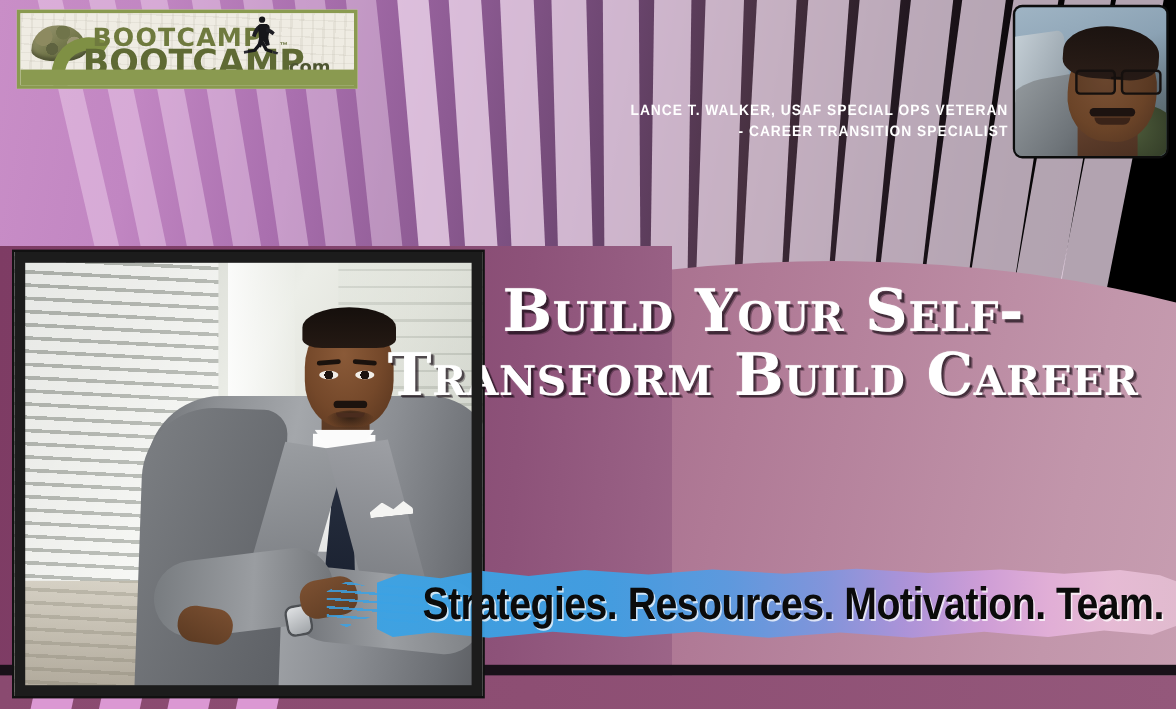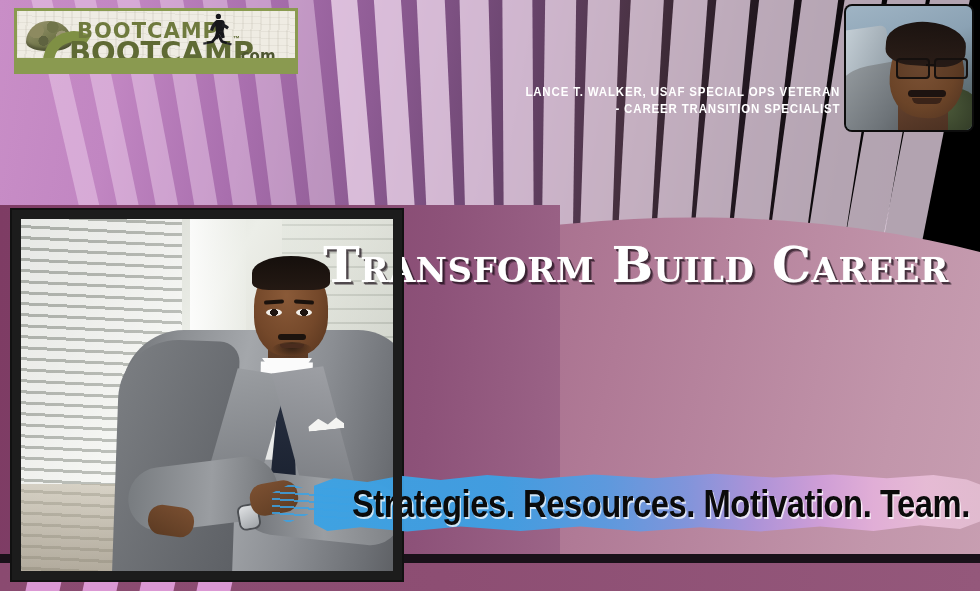--- a/index.html
+++ b/index.html
@@ -512,20 +512,21 @@
       <div class="man-armR"></div>
       <div class="man-armL"></div>
       <div class="man-handR"></div>
       <div class="man-watch"></div>
       <div class="man-handL"></div>
     </div>
     <div class="mp-frame"></div>
   </div>
 
   <div class="headline">
+    <div class="hl1">Build Your Self-</div>
     <div class="hl3">Transform Build Career</div>
   </div>
 
   <div class="brush">
     <div class="brush-wisp"></div>
     <div class="brush-paint"></div>
   </div>
   <div class="subtitle">Strategies. Resources. Motivation. Team.</div>
 
 </div>

